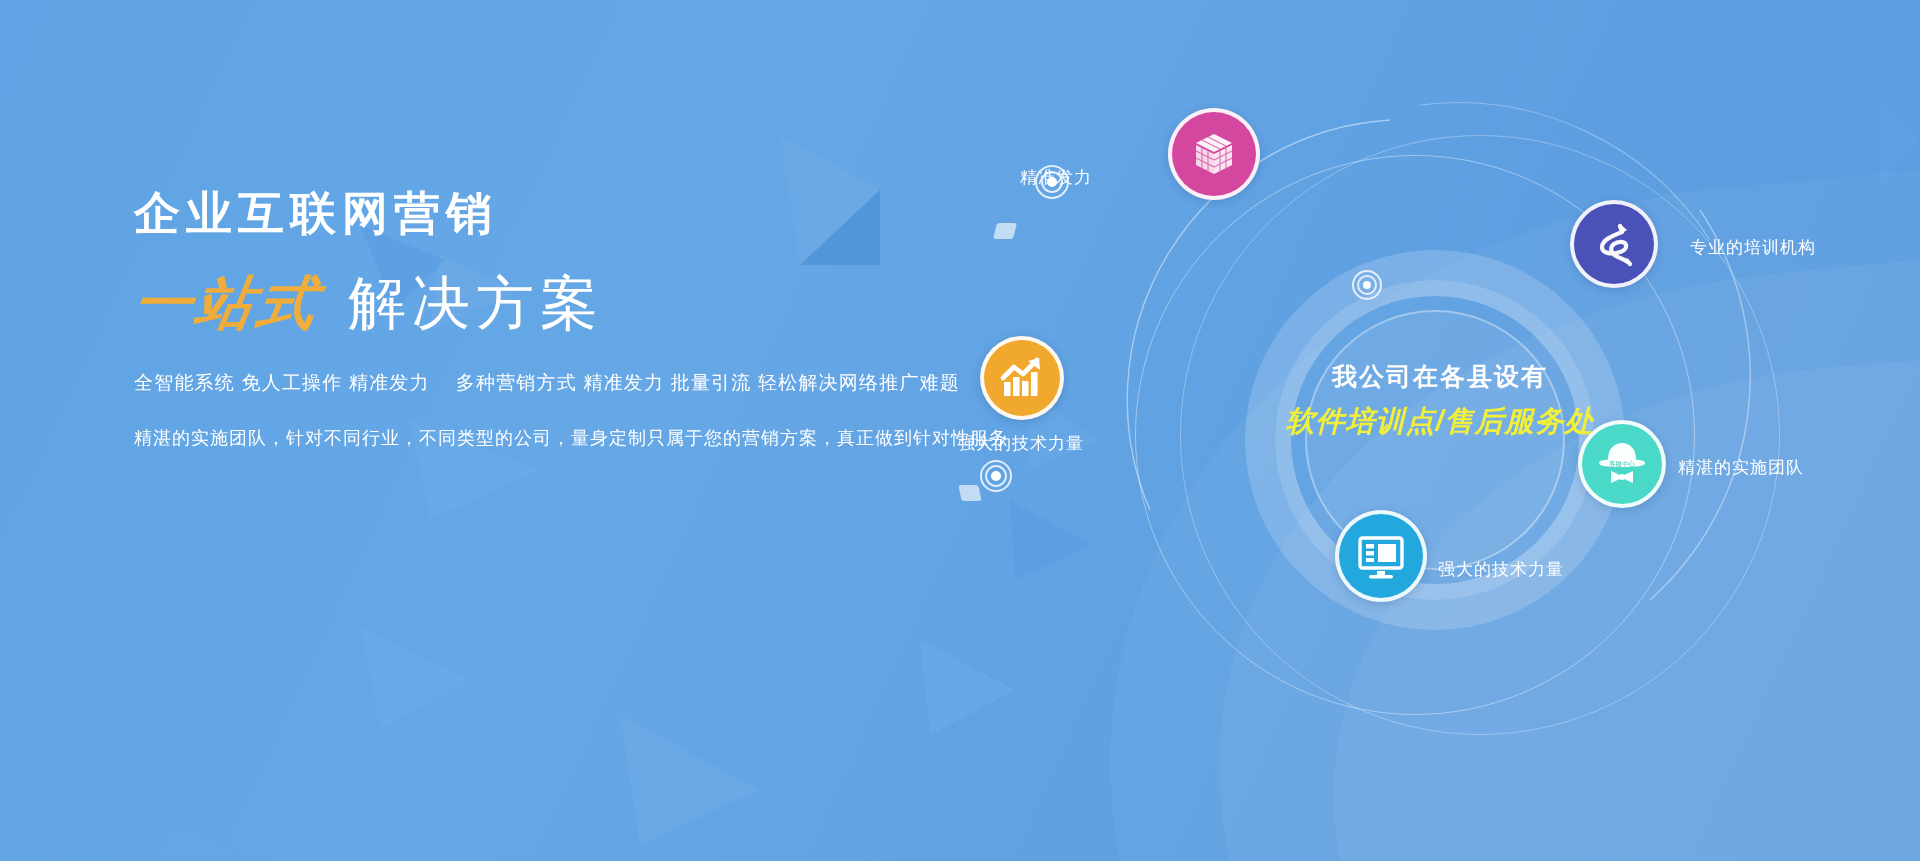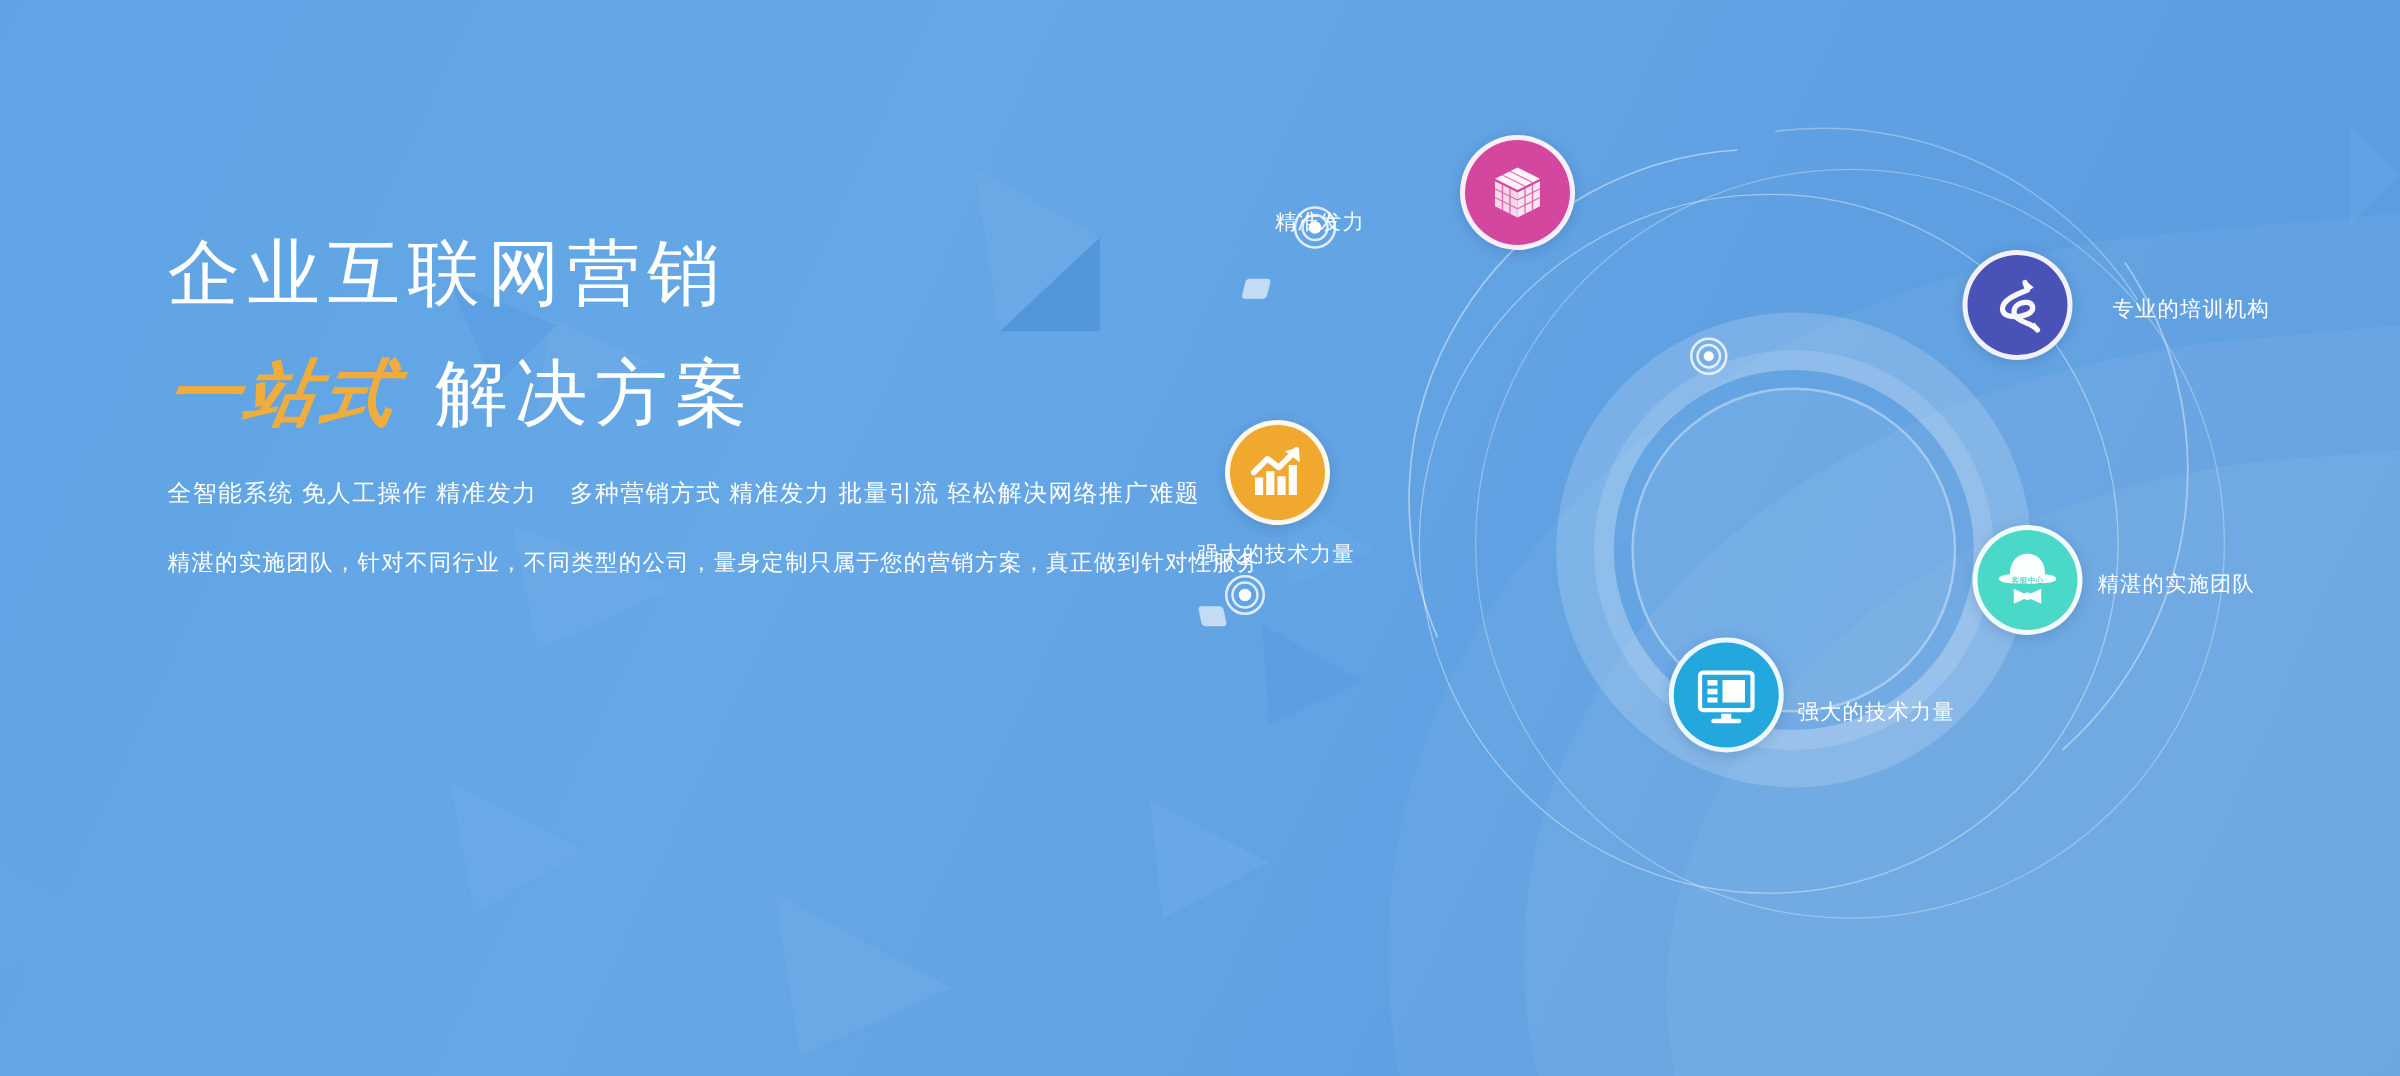--- a/index.html
+++ b/index.html
@@ -20,25 +20,25 @@
 
   
   #copy {
     position: absolute;
     left: 134px;
     top: 190px;
     width: 920px;
     z-index: 20;
   }
   .headline1 {
-    font-size: 58px;
+    font-size: 46px;
     line-height: 1.0;
     color: #ffffff;
     letter-spacing: 6px;
-    font-weight: 400;
+    font-weight: 700;
     white-space: nowrap;
   }
   .headline2 {
     margin-top: 38px;
     font-size: 58px;
     line-height: 1.0;
     white-space: nowrap;
     font-weight: 400;
   }
   .headline2 .accent {
@@ -230,20 +230,22 @@
       <path d="M 330 25 A 300 300 0 0 1 620 160" fill="none" stroke="#ffffff" stroke-opacity="0.30" stroke-width="1.2"></path>
     </svg>
 
     <div class="ring" id="ring-outer-thin2"></div>
     <div class="ring" id="ring-outer-thin"></div>
     <div class="ring" id="ring-glow"></div>
     <div class="ring" id="ring-soft"></div>
     <div class="ring" id="ring-inner"></div>
 
     <div id="center-text">
+      <div class="line1">我公司在各县设有</div>
+      <div class="line2">软件培训点/售后服务处</div>
     </div>
 
     <div class="bullseye" style="left:-55px; top:85px; width:34px; height:34px;">
       <i style="left:0;top:0;width:34px;height:34px;"></i>
       <i style="left:6px;top:6px;width:22px;height:22px;"></i>
       <i style="left:12px;top:12px;width:10px;height:10px;background:#ffffff;border:none;"></i>
     </div>
     <div class="bullseye" style="left:262px; top:190px; width:30px; height:30px;">
       <i style="left:0;top:0;width:30px;height:30px;"></i>
       <i style="left:5px;top:5px;width:20px;height:20px;"></i>

